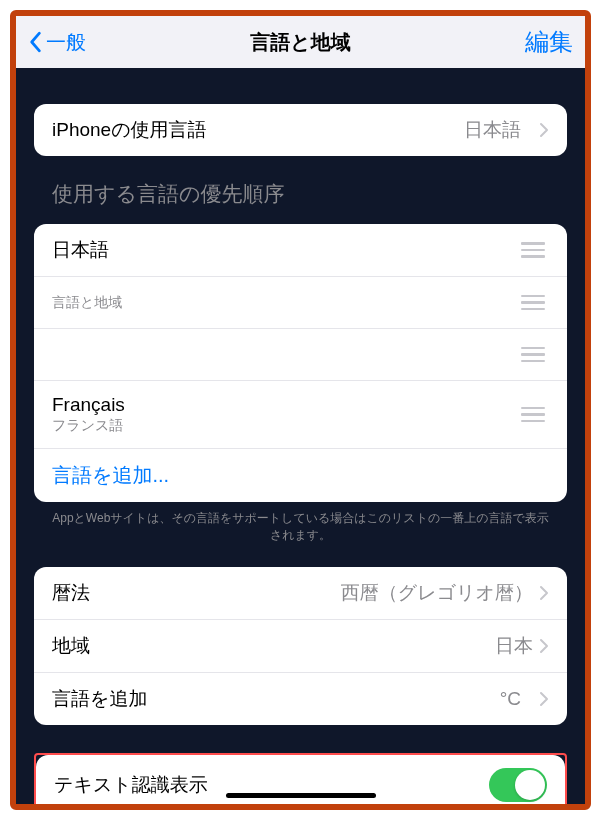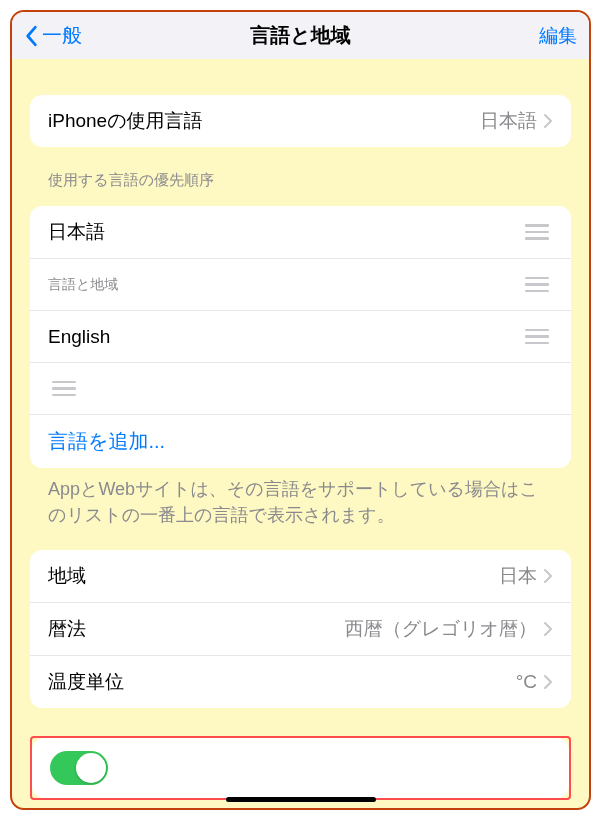--- a/index.html
+++ b/index.html
@@ -1,29 +1,29 @@
 <!DOCTYPE html>
 <html><head>
   <meta charset="utf-8">
   <style>
     * { margin: 0; padding: 0; box-sizing: border-box; font-family: -apple-system, BlinkMacSystemFont, "Helvetica Neue", sans-serif; }
     body { background: #fff; display: flex; justify-content: center; padding: 10px; }
-    .device { width: 581px; height: 800px; background: #fef9c3; border-radius: 14px; overflow: hidden; position: relative; border: 2px solid #c2410c; }
+    .device { width: 581px; height: 800px; background: #0f172a; border-radius: 6px; overflow: hidden; position: relative; border: 6px solid #c2410c; }
     .navbar { display: flex; align-items: center; justify-content: space-between; padding: 10px 12px; background: #f2f2f7; }
     .nav-left { display: flex; align-items: center; color: #007aff; font-size: 20px; }
     .nav-left svg { width: 14px; height: 22px; margin-right: 4px; }
     .nav-title { font-size: 20px; font-weight: 600; color: #000; position: absolute; left: 50%; transform: translateX(-50%); }
-    .nav-right { color: #007aff; font-size: 19px; }
+    .nav-right { color: #007aff; font-size: 24px; }
     .content { padding: 0 18px; }
     .group { background: #fff; border-radius: 12px; margin-top: 32px; overflow: hidden; }
     .group.first { margin-top: 36px; }
-    .header-label { color: #8a8a8e; font-size: 15px; padding: 0 18px 8px 18px; margin-top: 24px; }
-    .footer-label { color: #8a8a8e; font-size: 18px; padding: 8px 18px 0 18px; line-height: 1.45; }
+    .header-label { color: #8a8a8e; font-size: 21px; padding: 0 18px 8px 18px; margin-top: 24px; }
+    .footer-label { color: #8a8a8e; font-size: 12px; padding: 8px 18px 0 18px; line-height: 1.45; text-align: center; }
     .row { display: flex; align-items: center; padding: 13px 18px; border-bottom: 1px solid #e5e5ea; min-height: 52px; }
-    .row:last-child { border-bottom: none; }
+    .row:last-child { border-bottom: none; gap: 12px; }
     .row .main { flex: 1; }
     .row .title { font-size: 19px; color: #000; }
     .row .subtitle { font-size: 14px; color: #8a8a8e; margin-top: 1px; }
     .row .value { font-size: 19px; color: #8a8a8e; margin-right: 6px; }
     .chevron { color: #c7c7cc; }
     .chevron svg { width: 10px; height: 16px; display: block; }
     .drag-handle { display: flex; flex-direction: column; gap: 4px; padding: 4px; }
     .drag-handle span { width: 24px; height: 2.5px; background: #c7c7cc; border-radius: 1px; display: block; }
     .link { color: #007aff; font-size: 20px; }
     .group.tight { margin-top: 8px; }
@@ -83,81 +83,87 @@
             <div class="subtitle">言語と地域</div>
           </div>
           <div class="drag-handle">
             <span></span>
             <span></span>
             <span></span>
           </div>
         </div>
         <div class="row">
           <div class="main">
-            <div class="title">English</div>
           </div>
           <div class="drag-handle">
             <span></span>
             <span></span>
             <span></span>
           </div>
         </div>
         <div class="row">
+          <div class="main">
+            <div class="title">Français</div>
+            <div class="subtitle">フランス語</div>
+          </div>
           <div class="drag-handle">
             <span></span>
             <span></span>
             <span></span>
           </div>
         </div>
         <div class="row">
           <div class="link">言語を追加...</div>
         </div>
       </div>
 
     <div class="footer-label">AppとWebサイトは、その言語をサポートしている場合はこのリストの一番上の言語で表示されます。</div>
 
     <div class="group" style="margin-top:22px">
       <div class="row">
         <div class="main">
+            <div class="title">暦法</div>
+          </div>
+        <div class="value">西暦（グレゴリオ暦）</div>
+        <div class="chevron">
+            <svg viewBox="0 0 10 16">
+              <path d="M2 2 L8 8 L2 14" stroke="#c7c7cc" stroke-width="2" fill="none" stroke-linecap="round" stroke-linejoin="round"></path>
+            </svg>
+          </div>
+      </div>
+      <div class="row">
+        <div class="main">
             <div class="title">地域</div>
           </div>
         <div class="value">日本</div>
         <div class="chevron">
             <svg viewBox="0 0 10 16">
               <path d="M2 2 L8 8 L2 14" stroke="#c7c7cc" stroke-width="2" fill="none" stroke-linecap="round" stroke-linejoin="round"></path>
             </svg>
           </div>
       </div>
       <div class="row">
         <div class="main">
-            <div class="title">暦法</div>
-          </div>
-        <div class="value">西暦（グレゴリオ暦）</div>
-        <div class="chevron">
-            <svg viewBox="0 0 10 16">
-              <path d="M2 2 L8 8 L2 14" stroke="#c7c7cc" stroke-width="2" fill="none" stroke-linecap="round" stroke-linejoin="round"></path>
-            </svg>
-          </div>
-      </div>
-      <div class="row">
-        <div class="main">
-            <div class="title">温度単位</div>
+            <div class="title">言語を追加</div>
           </div>
         <div class="value">°C</div>
         <div class="chevron">
             <svg viewBox="0 0 10 16">
               <path d="M2 2 L8 8 L2 14" stroke="#c7c7cc" stroke-width="2" fill="none" stroke-linecap="round" stroke-linejoin="round"></path>
             </svg>
           </div>
       </div>
     </div>
 
     <div class="highlight-box">
       <div class="group">
         <div class="row">
+          <div class="main">
+              <div class="title">テキスト認識表示</div>
+            </div>
           <div class="toggle">
               <div class="knob"></div>
             </div>
         </div>
       </div>
     </div>
 
   </div>
 
   <div class="home-indicator"></div>

